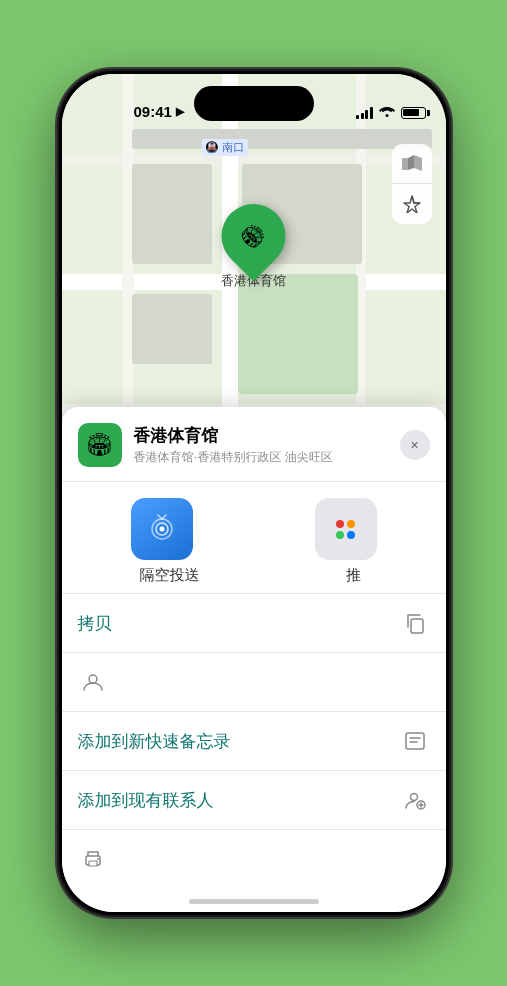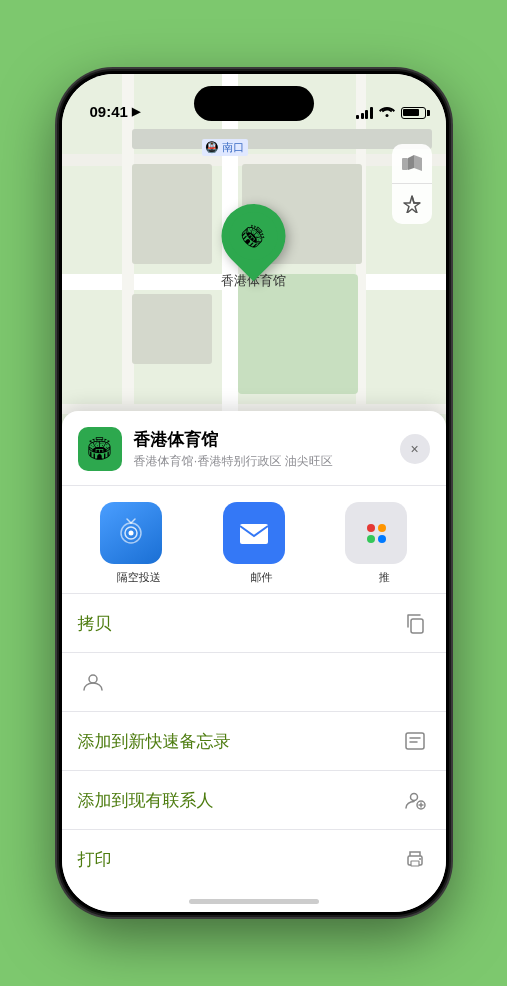--- a/index.html
+++ b/index.html
@@ -40,20 +40,21 @@
       padding-left: 28px;
       padding-right: 20px;
     }
     .status-time {
       font-size: 15px;
       font-weight: 600;
       color: #000;
       display: flex;
       align-items: center;
       gap: 3px;
+      margin-left: 44px;
     }
     .status-icons {
       margin-left: auto;
       display: flex;
       align-items: center;
       gap: 6px;
     }
     .signal-bars {
       display: flex;
       align-items: flex-end;
@@ -305,21 +306,21 @@
     }
     .app-icon.notes {
       background: #ffd60a;
       position: relative;
       border: 2px solid #e53935;
     }
     .app-icon.more {
       background: #e5e5ea;
     }
     .app-label {
-      font-size: 11px;
+      font-size: 15px;
       color: #333;
       text-align: center;
       margin-left: 16px;
     }
     
     .notes-lines {
       display: flex;
       flex-direction: column;
       gap: 4px;
       width: 36px;
@@ -339,21 +340,21 @@
     .action-row {
       display: flex;
       align-items: center;
       padding: 14px 16px;
       border-bottom: 0.5px solid #e5e5ea;
       cursor: pointer;
     }
     .action-label {
       flex: 1;
       font-size: 17px;
-      color: #4d7c0f;
+      color: #0f766e;
     }
     .action-icon {
       width: 30px;
       height: 30px;
       display: flex;
       align-items: center;
       justify-content: center;
       color: #666;
       font-size: 20px;
     }
@@ -477,29 +478,20 @@
               <circle cx="16" cy="16" r="6" fill="none" stroke="rgba(255,255,255,0.8)" stroke-width="1.5"></circle>
               <circle cx="16" cy="16" r="2.5" fill="white"></circle>
               <line x1="16" y1="6" x2="12" y2="2" stroke="rgba(255,255,255,0.7)" stroke-width="1.5" stroke-linecap="round"></line>
               <line x1="16" y1="6" x2="20" y2="2" stroke="rgba(255,255,255,0.7)" stroke-width="1.5" stroke-linecap="round"></line>
             </svg>
           </div>
           <span class="app-label">隔空投送</span>
         </div>
 
 
-        <div class="share-app">
-          <div class="app-icon mail">
-            <svg width="36" height="36" viewBox="0 0 36 36">
-              <rect x="4" y="9" width="28" height="20" rx="2" fill="white"></rect>
-              <path d="M4 11l14 10 14-10" fill="none" stroke="#3478f6" stroke-width="2"></path>
-            </svg>
-          </div>
-          <span class="app-label">邮件</span>
-        </div>
 
 
         <div class="share-app">
           <div class="app-icon more">
             <div style="display:flex; flex-direction:column; gap:3px;">
               <div style="display:flex; gap:3px;">
                 <div style="width:8px;height:8px;border-radius:50%;background:#e53935;"></div>
                 <div style="width:8px;height:8px;border-radius:50%;background:#ff9500;"></div>
               </div>
               <div style="display:flex; gap:3px;">
@@ -551,21 +543,20 @@
               <circle cx="10" cy="8" r="3.5" stroke="#888" stroke-width="1.5"></circle>
               <path d="M2 19c0-3.5 3.5-6.5 8-6.5" stroke="#888" stroke-width="1.5" stroke-linecap="round"></path>
               <circle cx="17" cy="16" r="4" stroke="#888" stroke-width="1.5"></circle>
               <line x1="15" y1="16" x2="19" y2="16" stroke="#888" stroke-width="1.5" stroke-linecap="round"></line>
               <line x1="17" y1="14" x2="17" y2="18" stroke="#888" stroke-width="1.5" stroke-linecap="round"></line>
             </svg>
           </div>
         </div>
 
         <div class="action-row" style="border-bottom: none;">
-          <span class="action-label">打印</span>
           <div class="action-icon">
             <svg width="22" height="22" viewBox="0 0 22 22" fill="none">
               <rect x="4" y="8" width="14" height="9" rx="1.5" stroke="#888" stroke-width="1.5"></rect>
               <path d="M6 8V4h10v4" stroke="#888" stroke-width="1.5"></path>
               <rect x="7" y="13" width="8" height="5" rx="0.5" fill="#fff" stroke="#888" stroke-width="1.2"></rect>
               <circle cx="16" cy="11" r="1" fill="#888"></circle>
             </svg>
           </div>
         </div>
       </div>

